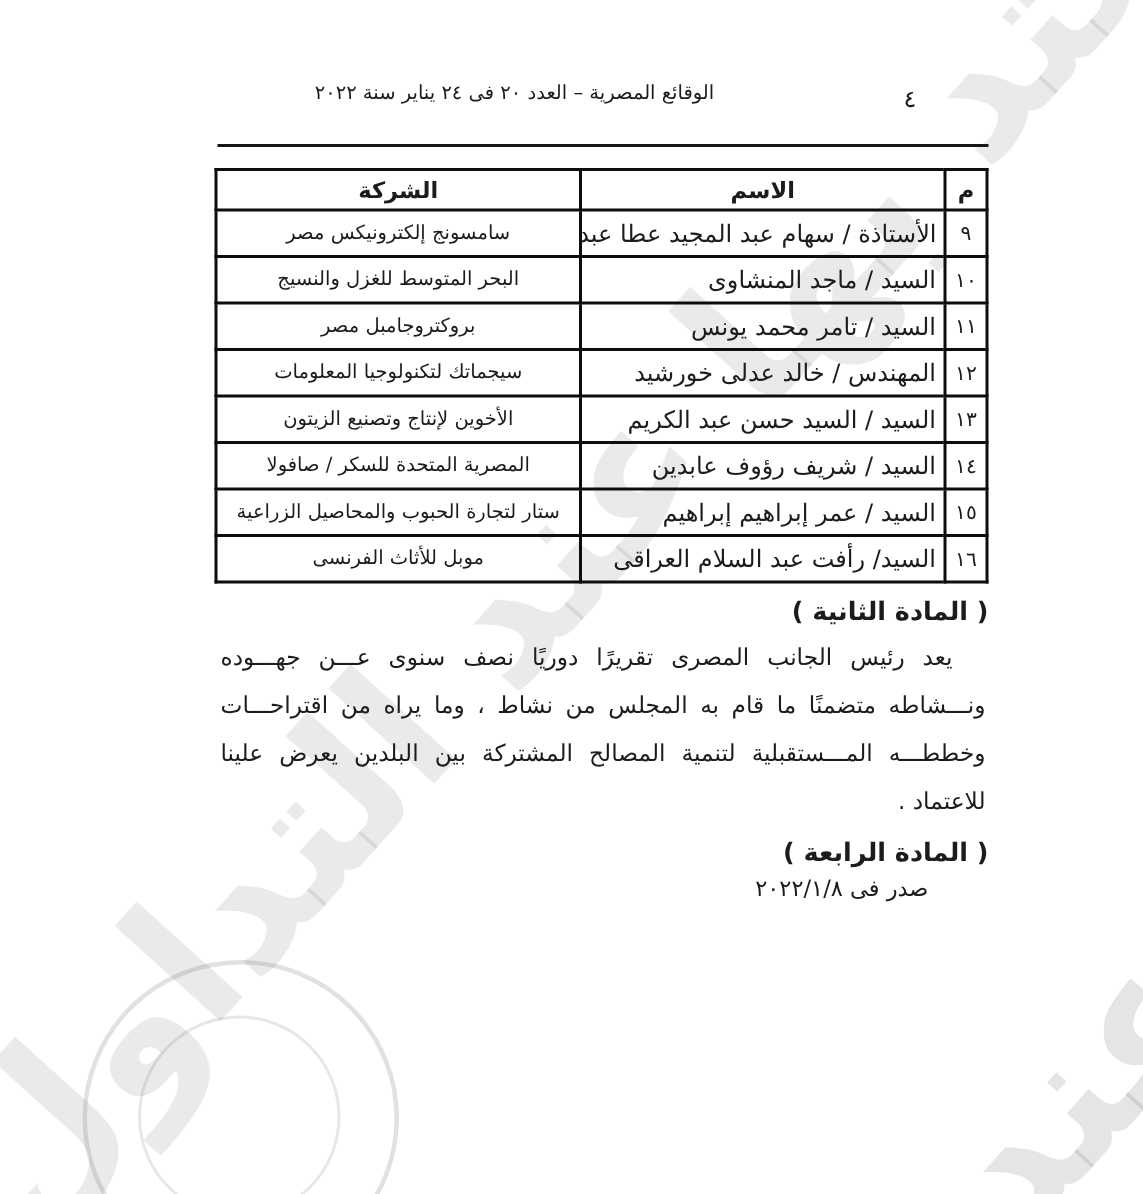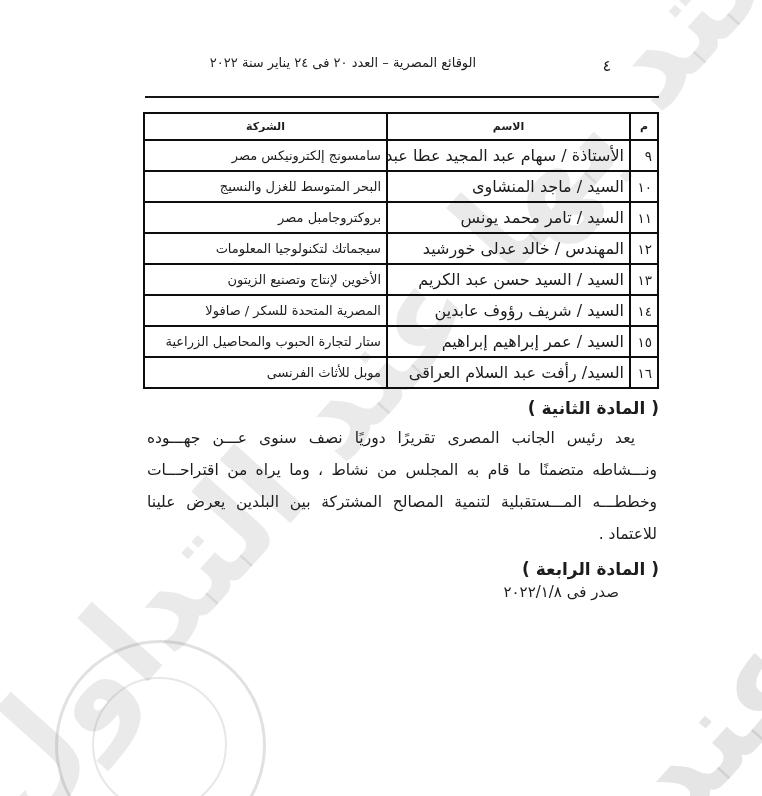--- a/index.html
+++ b/index.html
@@ -37,23 +37,23 @@
   .page-number{position:absolute;right:48px;top:1px;font-size:16px;}
   .header-rule{border:0;border-top:2px solid #161616;margin:9px 0 0 0;}
   
   table.members{
     width:100%;border-collapse:collapse;margin-top:14px;
     table-layout:fixed;
   }
   table.members th,table.members td{
     border:2px solid #0d0d0d;
     padding:0 5px;
-    overflow:hidden;white-space:nowrap;text-align:right;
+    overflow:hidden;white-space:nowrap;
   }
-  table.members th{height:25px;font-size:11px;font-weight:bold;text-align:center;}
+  table.members th{height:25px;font-size:15px;font-weight:bold;text-align:center;}
   table.members td{height:29px;}
   col.c-idx{width:28px;}
   col.c-name{width:243px;}
   col.c-comp{width:243px;}
   td.cell-index{text-align:center;font-size:13.5px;}
   td.cell-name{text-align:right;font-size:16px;}
   td.cell-company{text-align:center;font-size:13px;}
   
   .article-heading{
     text-align:right;font-weight:bold;font-size:17px;

